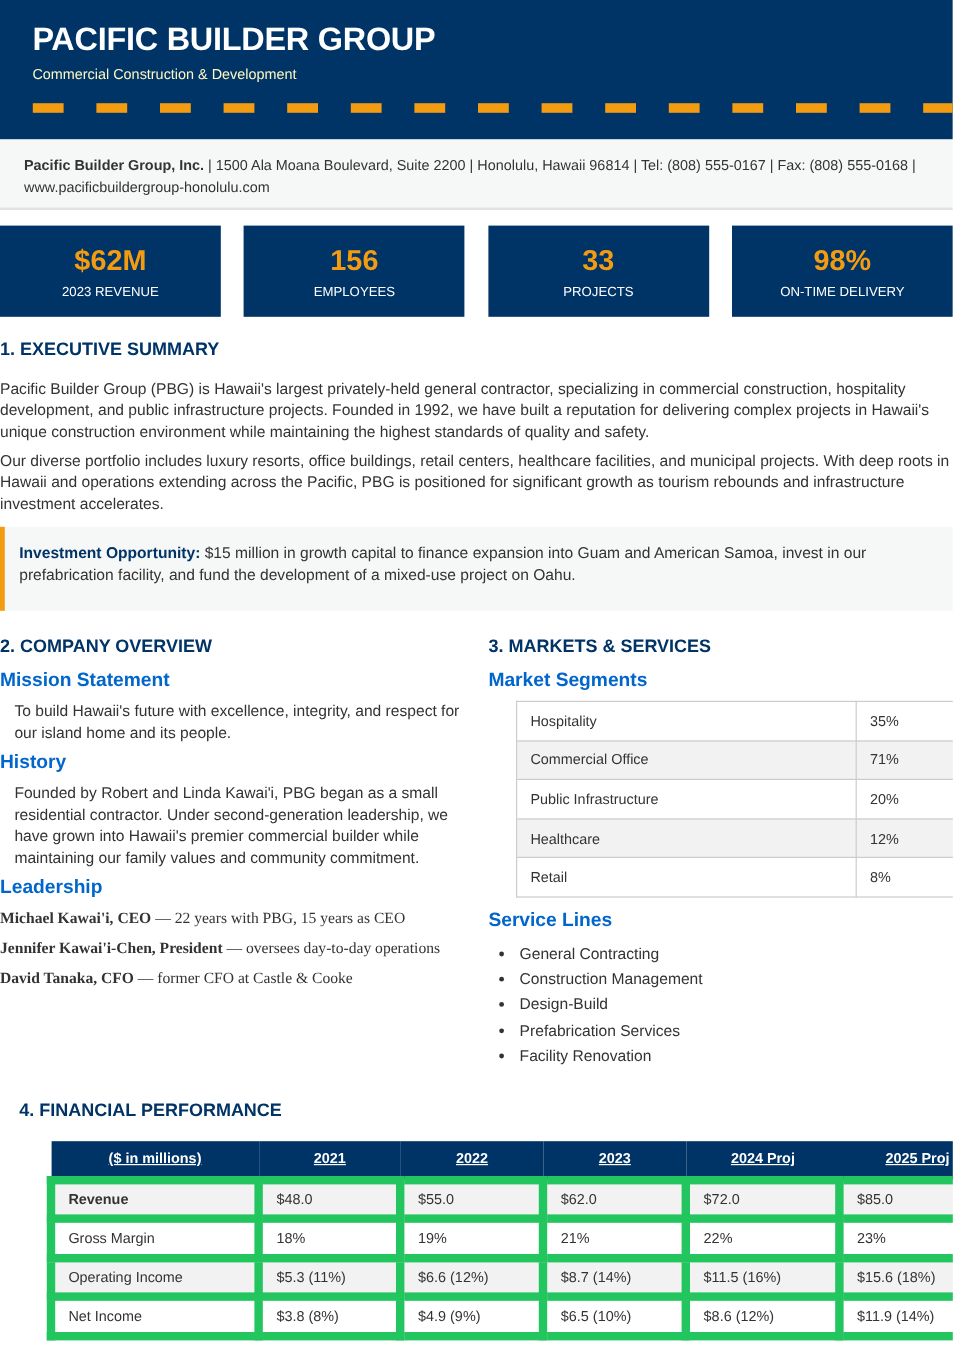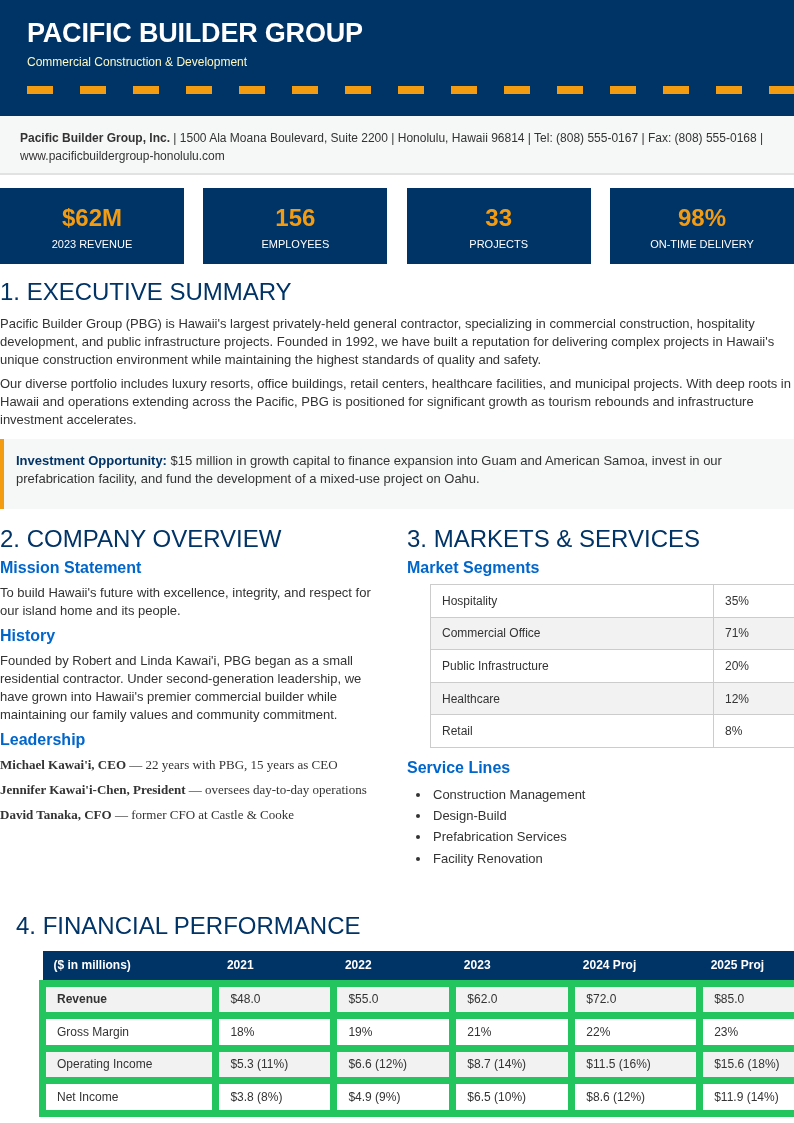--- a/index.html
+++ b/index.html
@@ -14,51 +14,51 @@
       background-size: 53px 8px; background-position: 0 0; }
 
     .contact { background: #f6f7f7; border-bottom: 2px solid #e2e2e2; padding: 13px 20px 0 20px; height: 153px; margin-top: 0; height: 59px; font-size: 12px; line-height: 18px; color: #333; }
     .contact b { color: #333; }
 
     .stats { display: flex; justify-content: space-between; margin-top: 13px; height: 76px; }
     .stat { width: 184px; background: #003366; text-align: center; padding-top: 16px; }
     .stat .val { color: #f39c12; font-size: 24px; font-weight: bold; line-height: 28px; }
     .stat .lbl { color: #ffffff; font-size: 11px; margin-top: 6px; }
 
-    h2.section { color: #003366; font-size: 24px; font-weight: normal; line-height: 24px; }
+    h2.section { color: #003366; font-size: 15px; font-weight: bold; line-height: 24px; }
     .exec { margin-top: 16px; }
     .exec h2 { margin-bottom: 11px; }
     .exec p { line-height: 18px; font-size: 13px; margin-bottom: 6px; }
 
     .callout { margin-top: 10px; background: #f6f7f7; border-left: 4px solid #f39c12; padding: 13px 16px 14px 12px; line-height: 18px; font-size: 13px; height: 70px; }
     .callout b { color: #003366; }
 
     .two-col { display: flex; margin-top: 18px; }
     .col-left { width: 407px; padding-right: 20px; }
     .col-right { width: 387px; }
     .two-col h2 { margin-bottom: 7px; }
     h3 { color: #0066cc; font-size: 16px; font-weight: bold; line-height: 20px; margin-bottom: 6px; }
-    .col-left p { line-height: 18px; margin-bottom: 6px; }
+    .col-left p { line-height: 18px; margin-bottom: 6px; margin-left: 12px; }
     .col-left h3 { margin-top: 2px; }
     .leader { line-height: 18px; margin-bottom: 7px; font-family: Liberation Serif, serif; }
     .leader b { color: #333; }
 
     table { border-collapse: collapse; width: 100%; margin-left: 23px; }
     .mkt { margin-top: 6px; margin-bottom: 10px; }
     .mkt td { border: 1px solid #cccccc; height: 32.6px; padding: 0 11px; font-size: 12px; }
     .mkt tr:nth-child(even) td { background: #f2f2f2; }
     .mkt td.pct { width: 103px; }
 
     ul.services { list-style: none; padding-left: 26px; margin-top: 1px; }
     ul.services li { position: relative; line-height: 21.2px; font-size: 13px; }
     ul.services li::before { content: ""; position: absolute; left: -17px; top: 9px; width: 4px; height: 4px; border-radius: 50%; background: #333; }
 
     .fin { position: absolute; left: 16px; top: 914px; width: 794px; }
     .fin h2 { margin-bottom: 13px; }
-    .fin table th { background: #003366; color: #ffffff; text-align: left; font-size: 12px; font-weight: bold; height: 32px; padding: 0 11px; }
+    .fin table th { background: #003366; color: #ffffff; text-align: center; font-size: 12px; font-weight: bold; height: 32px; padding: 0 11px; text-decoration: underline; }
     .fin table td { border: 7px solid #22c55e; height: 32.6px; padding: 0 11px; font-size: 12px; }
     .fin table tbody tr:nth-child(odd) td { background: #f2f2f2; }
     .fin table td.rowlbl-bold { font-weight: bold; }
   </style>
 </head>
 <body>
 
 <header class="header">
   <h1>PACIFIC BUILDER GROUP</h1>
   <div class="tagline">Commercial Construction &amp; Development</div>
@@ -138,20 +138,21 @@
           <td class="pct">12%</td>
         </tr>
         <tr>
           <td>Retail</td>
           <td class="pct">8%</td>
         </tr>
       </tbody>
     </table>
     <h3>Service Lines</h3>
     <ul class="services">
+      <li>General Contracting</li>
       <li>Construction Management</li>
       <li>Design-Build</li>
       <li>Prefabrication Services</li>
       <li>Facility Renovation</li>
     </ul>
   </section>
 </div>
 
 <section class="fin">
   <h2 class="section">4. FINANCIAL PERFORMANCE</h2>

